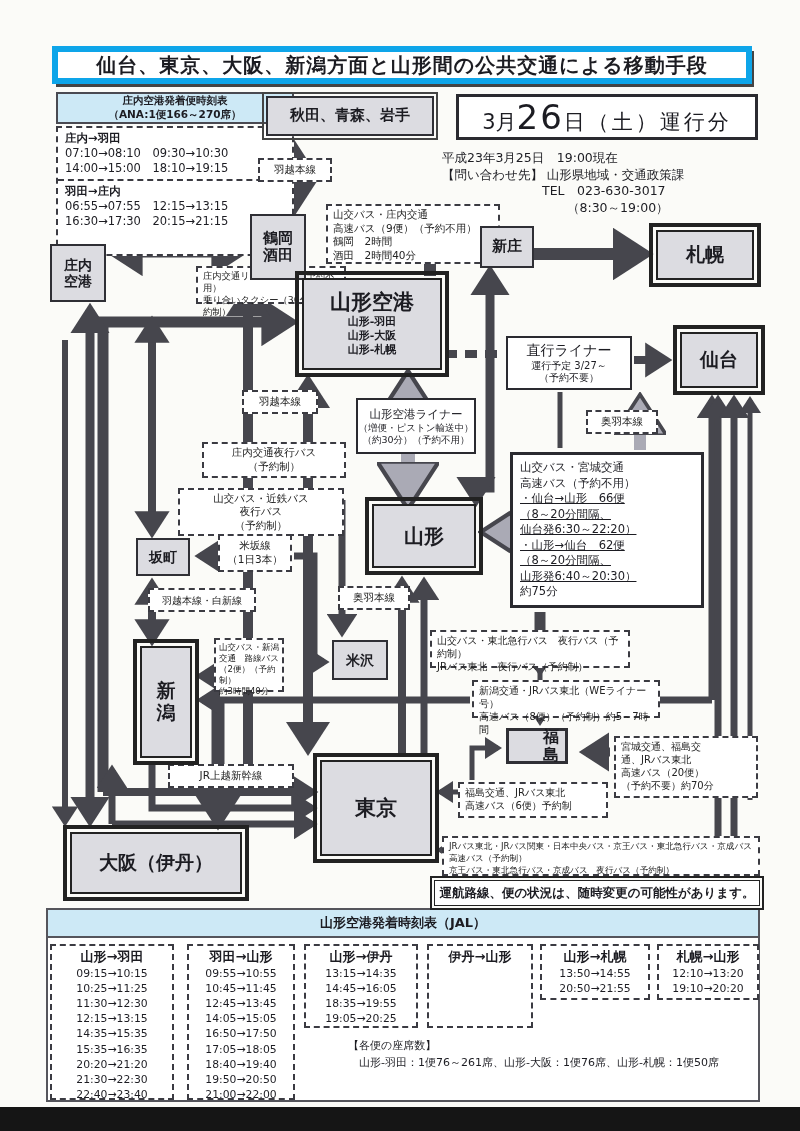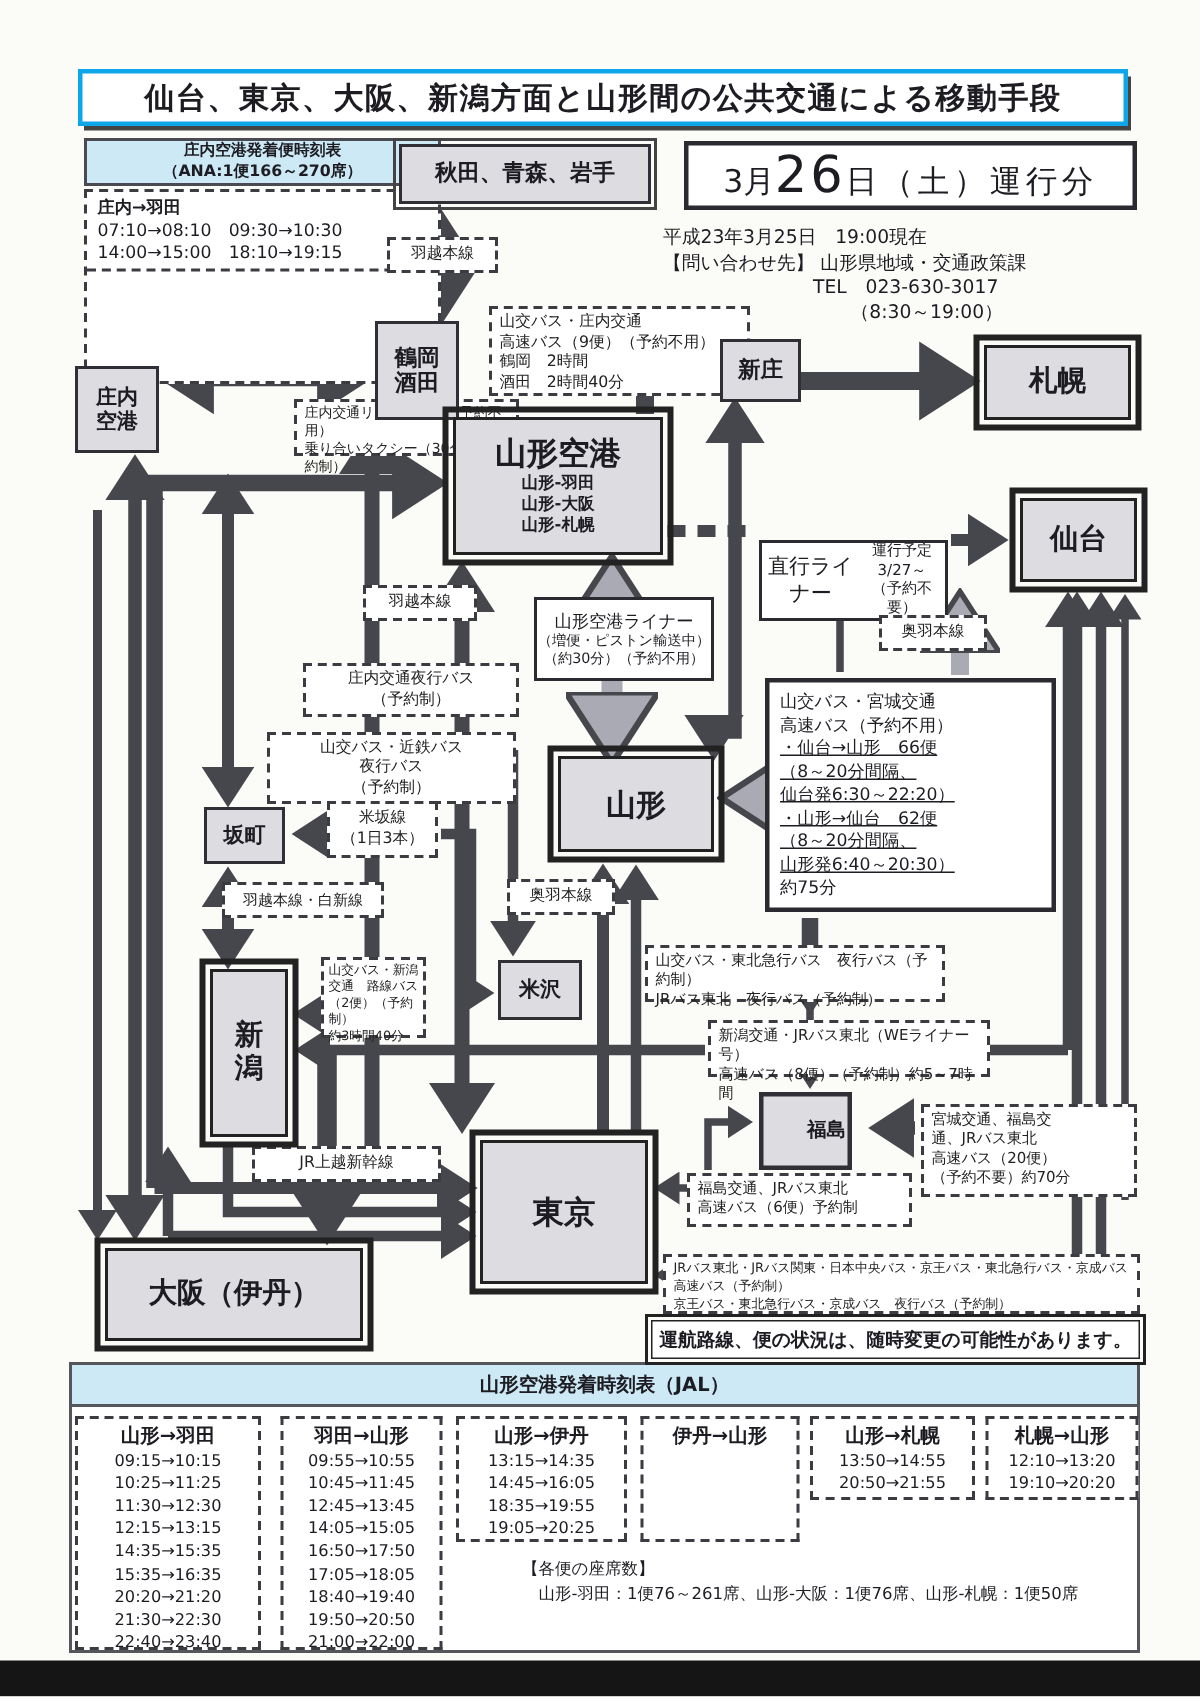--- a/index.html
+++ b/index.html
@@ -13,21 +13,21 @@
         padding:2px 5px;z-index:3;color:#222;}
   .ctr{display:flex;align-items:center;justify-content:center;text-align:center;}
   
   .solid{background:#fff;border:2.5px solid #2a2a30;z-index:3;}
   
   .st{background:#dcdce1;border:2.5px solid #2f2f35;display:flex;align-items:center;
       justify-content:center;font-weight:bold;z-index:4;text-align:center;line-height:1.15;}
   .st2{background:#dcdce1;border:2px solid #222;outline:4px solid #222;outline-offset:3px;
        display:flex;align-items:center;justify-content:center;font-weight:bold;z-index:4;
        text-align:center;line-height:1.15;}
-  .title{border:3px solid #0ea5e9;background:#fff;box-shadow:3px 4px 0 -1px #444;
+  .title{border:6px solid #0ea5e9;background:#fff;box-shadow:3px 4px 0 -1px #444;
          display:flex;align-items:center;justify-content:center;
          font-size:20px;font-weight:bold;letter-spacing:1px;z-index:5;}
   .datebox{border:3px solid #2a2a30;background:#fff;display:flex;align-items:baseline;
            justify-content:center;font-weight:normal;z-index:5;}
   .bluehead{background:#cde9f6;border:2px solid #4a4a52;font-weight:bold;z-index:4;}
   .warn{background:#fff;border:1.5px solid #222;outline:2px solid #222;outline-offset:2px;
         display:flex;align-items:center;justify-content:center;font-weight:bold;
         font-size:12.5px;z-index:5;}
   .jal{border:2px solid #55555c;background:#fff;z-index:4;}
   .jalcol{position:absolute;box-sizing:border-box;border:2px dashed #3b3b42;background:#fff;
@@ -100,20 +100,25 @@
   <div class="abs title" style="left:52px;top:46px;width:700px;height:38px;">仙台、東京、大阪、新潟方面と山形間の公共交通による移動手段</div>
 
   <div class="abs bluehead ctr pre" style="left:56px;top:92px;width:238px;height:32px;font-size:10.5px;line-height:1.3;">庄内空港発着便時刻表
 （ANA:1便166～270席）</div>
   <div class="abs" style="left:56px;top:126px;width:238px;height:130px;border:2px dashed #3b3b42;background:#fff;z-index:3;font-size:11.5px;">
     <div style="padding:3px 7px;border-bottom:2px dashed #3b3b42;">
       <div style="font-weight:bold;">庄内→羽田</div>
       <div class="pre">07:10→08:10　09:30→10:30
 14:00→15:00　18:10→19:15</div>
     </div>
+    <div style="padding:3px 7px;">
+      <div style="font-weight:bold;">羽田→庄内</div>
+      <div class="pre">06:55→07:55　12:15→13:15
+16:30→17:30　20:15→21:15</div>
+    </div>
   </div>
 
   <div class="abs st" style="left:266px;top:96px;width:168px;height:40px;font-size:15px;outline:2px solid #444;outline-offset:2px;">秋田、青森、岩手</div>
 
   <div class="abs datebox" style="left:456px;top:94px;width:302px;height:46px;">
     <span style="font-size:21px;">3月</span>
     <span style="font-size:34px;letter-spacing:2px;">26</span>
     <span style="font-size:21px;letter-spacing:3px;">日（土）運行分</span>
   </div>
 
@@ -133,25 +138,25 @@
     <div class="pre" style="font-size:11px;line-height:1.3;font-weight:bold;">山形-羽田
 山形-大阪
 山形-札幌</div>
   </div>
   <div class="abs st2" style="left:680px;top:332px;width:78px;height:56px;font-size:19px;">仙台</div>
   <div class="abs st2" style="left:372px;top:504px;width:104px;height:64px;font-size:20px;">山形</div>
   <div class="abs st" style="left:136px;top:538px;width:54px;height:38px;font-size:14px;">坂町</div>
   <div class="abs st" style="left:332px;top:640px;width:56px;height:40px;font-size:14px;">米沢</div>
   <div class="abs st2 pre" style="left:140px;top:646px;width:52px;height:112px;font-size:19px;">新
 潟</div>
-  <div class="abs st" style="left:506px;top:728px;width:62px;height:52px;font-size:13px;border-width:3.5px;padding-left:28px;">福島</div>
+  <div class="abs st" style="left:506px;top:728px;width:62px;height:36px;font-size:16px;border-width:3.5px;padding-left:28px;">福島</div>
   <div class="abs st2" style="left:70px;top:832px;width:172px;height:62px;font-size:19px;">大阪（伊丹）</div>
   <div class="abs st2" style="left:320px;top:760px;width:112px;height:96px;font-size:21px;">東京</div>
 
-  <div class="abs solid ctr" style="left:506px;top:336px;width:126px;height:54px;flex-direction:row;margin-top:24px;">
+  <div class="abs solid ctr" style="left:506px;top:336px;width:126px;height:54px;flex-direction:column;">
     <div style="font-size:14px;">直行ライナー</div>
     <div class="pre" style="font-size:10px;line-height:1.25;">運行予定 3/27～
 （予約不要）</div>
   </div>
   <div class="abs solid ctr" style="left:356px;top:398px;width:120px;height:56px;flex-direction:column;">
     <div style="font-size:11.5px;">山形空港ライナー</div>
     <div class="pre" style="font-size:9.5px;line-height:1.25;">（増便・ピストン輸送中）
 （約30分）（予約不用）</div>
   </div>
   <div class="abs solid" style="left:510px;top:452px;width:194px;height:156px;border-width:3px;padding:5px 7px;font-size:11.5px;line-height:1.35;">

